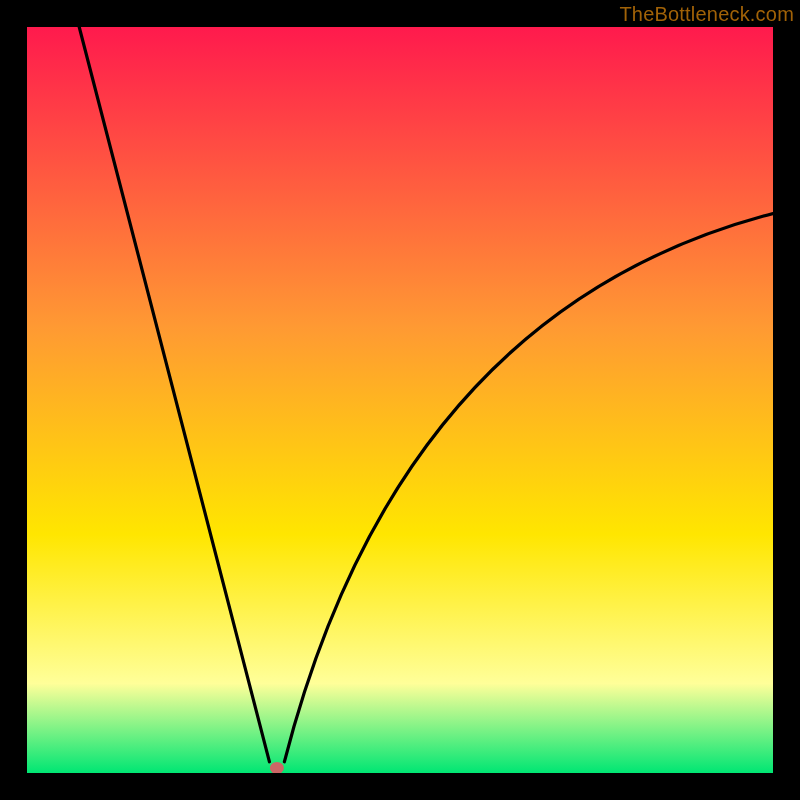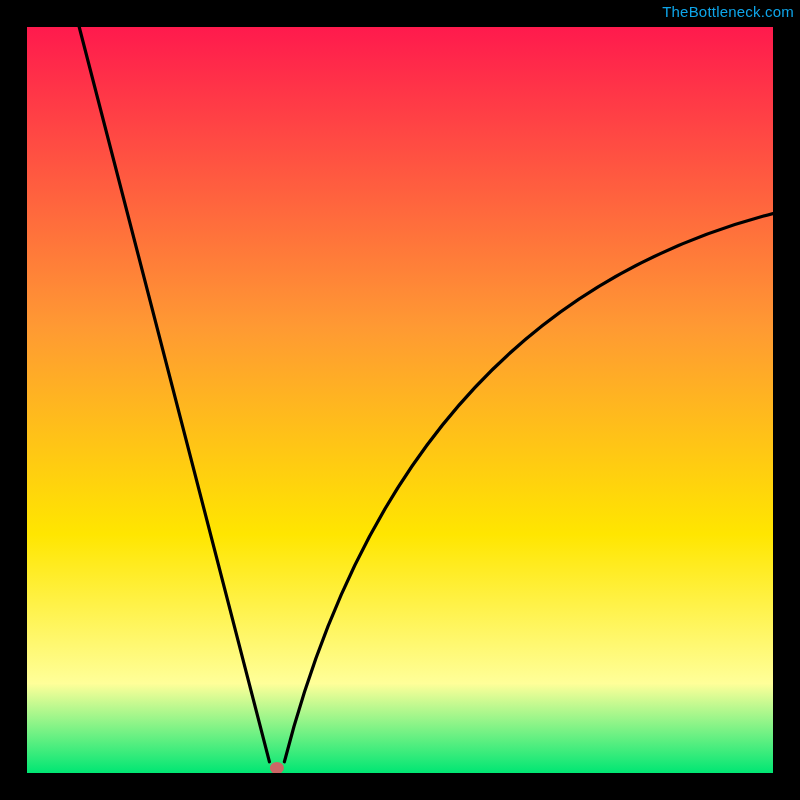--- a/index.html
+++ b/index.html
@@ -23,22 +23,22 @@
     position: absolute;
     left: 0;
     top: 0;
     width: 746px;
     height: 746px;
   }
   .watermark {
     position: absolute;
     top: 3px;
     right: 6px;
-    color: #0ea5e9;
-    font-size: 15px;
+    color: #a16207;
+    font-size: 20px;
     font-weight: 400;
     letter-spacing: 0.2px;
     user-select: none;
   }
   svg { display: block; }
 </style>
 </head>
 <body>
 
 <div class="frame">

